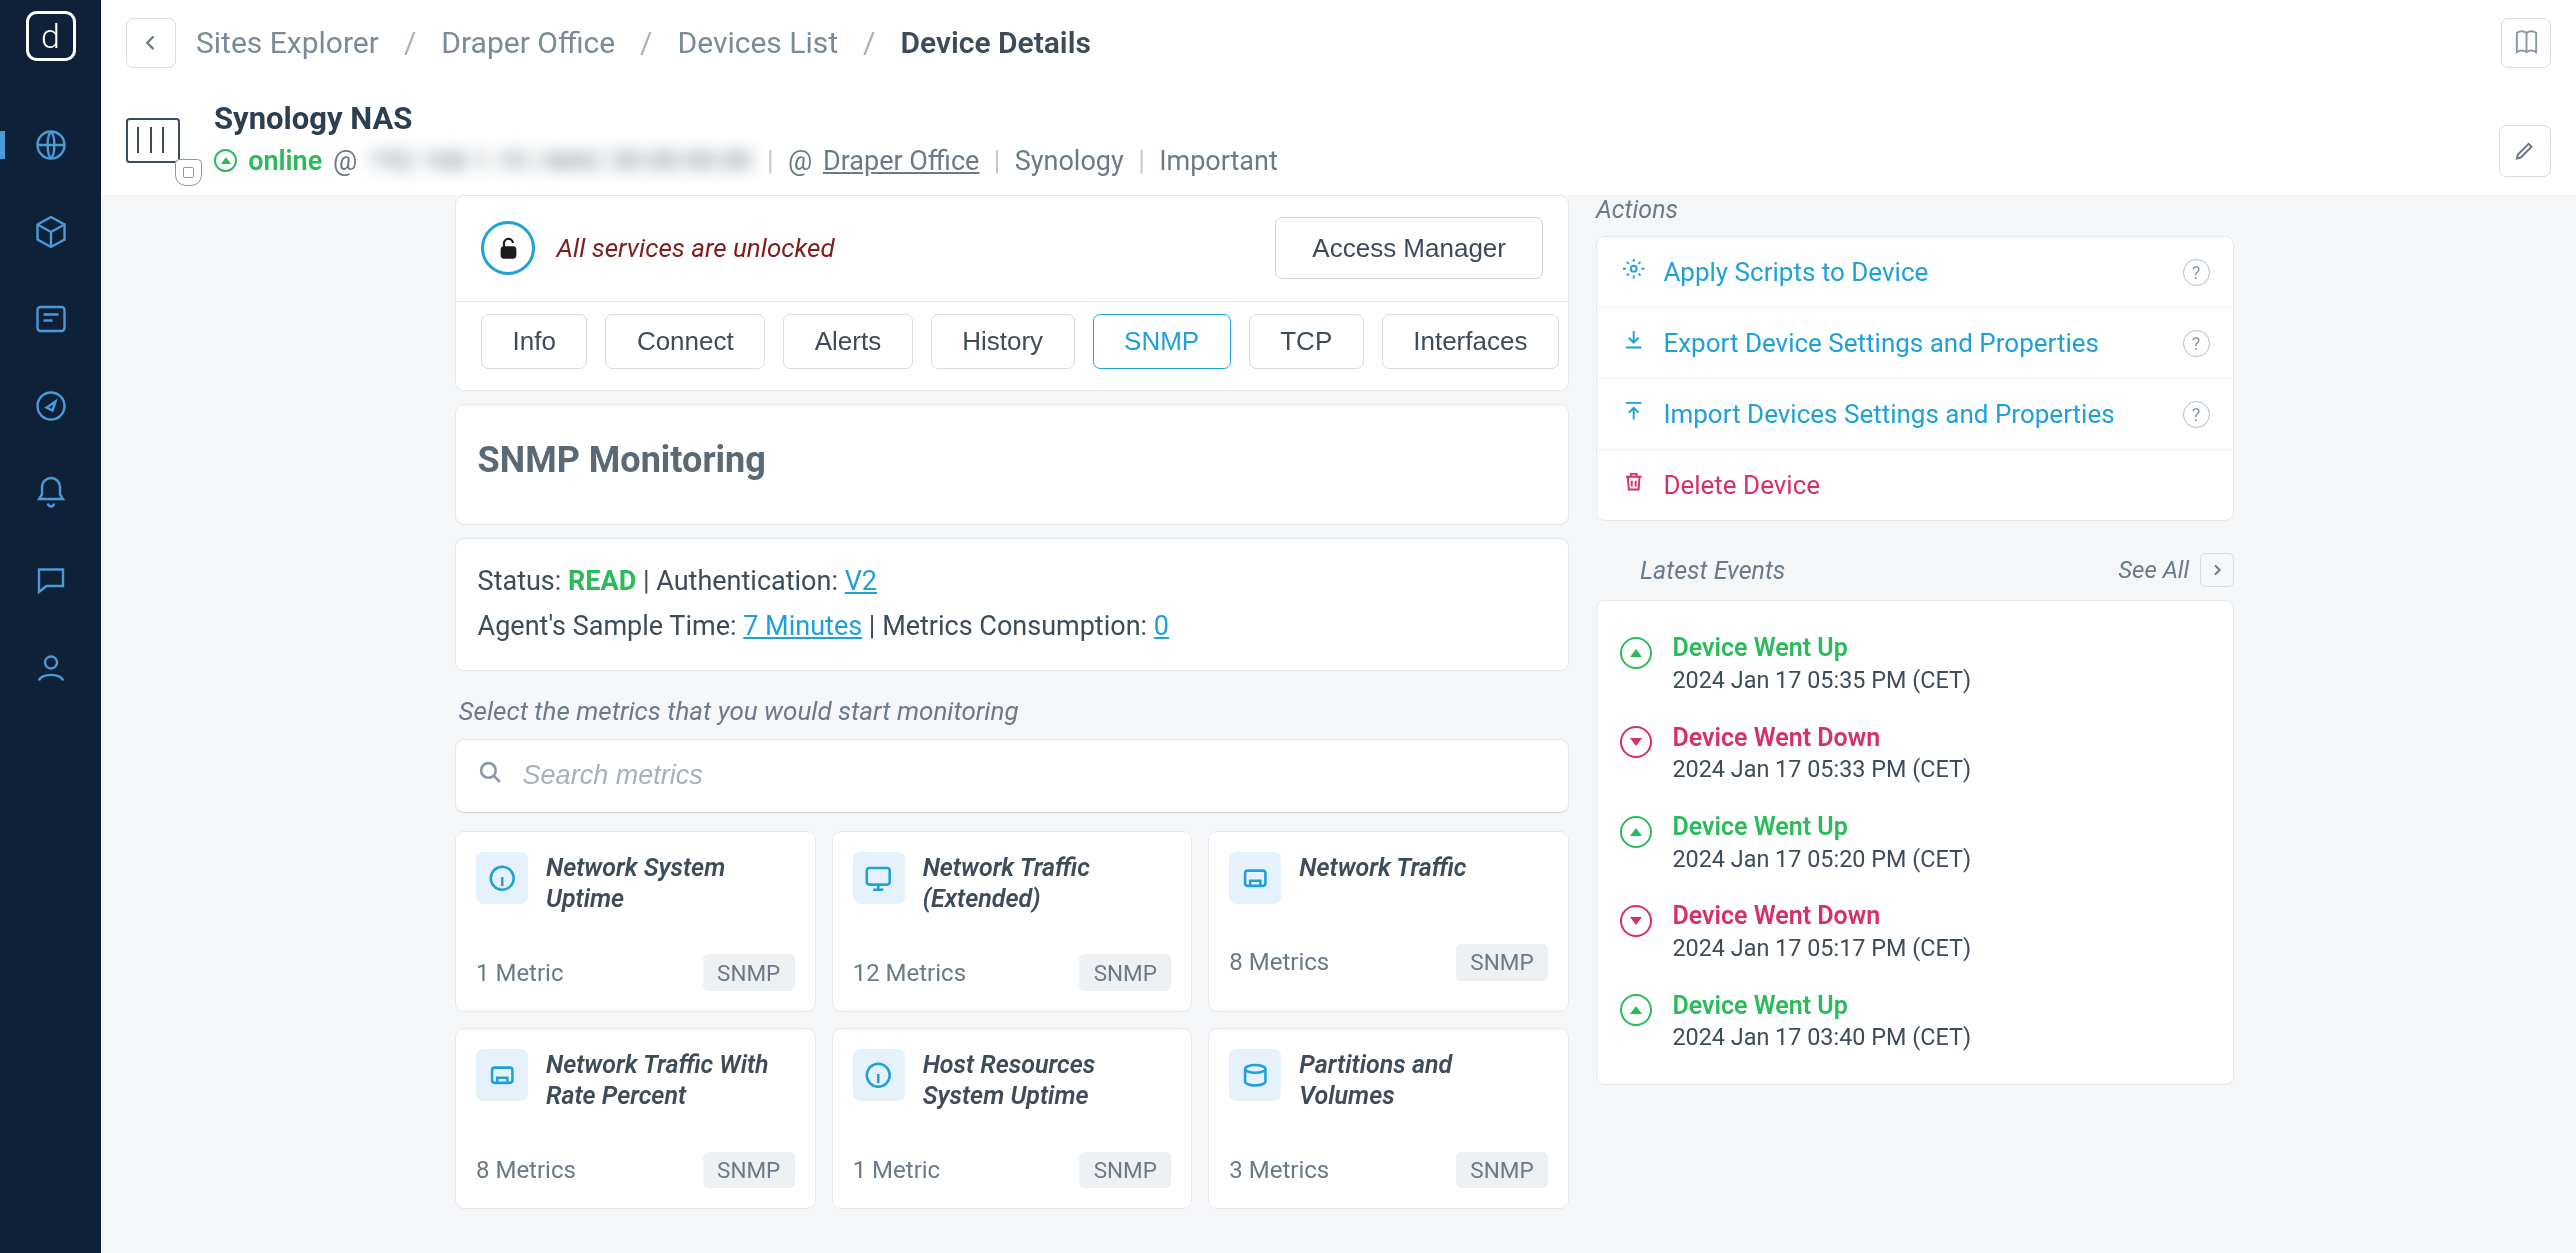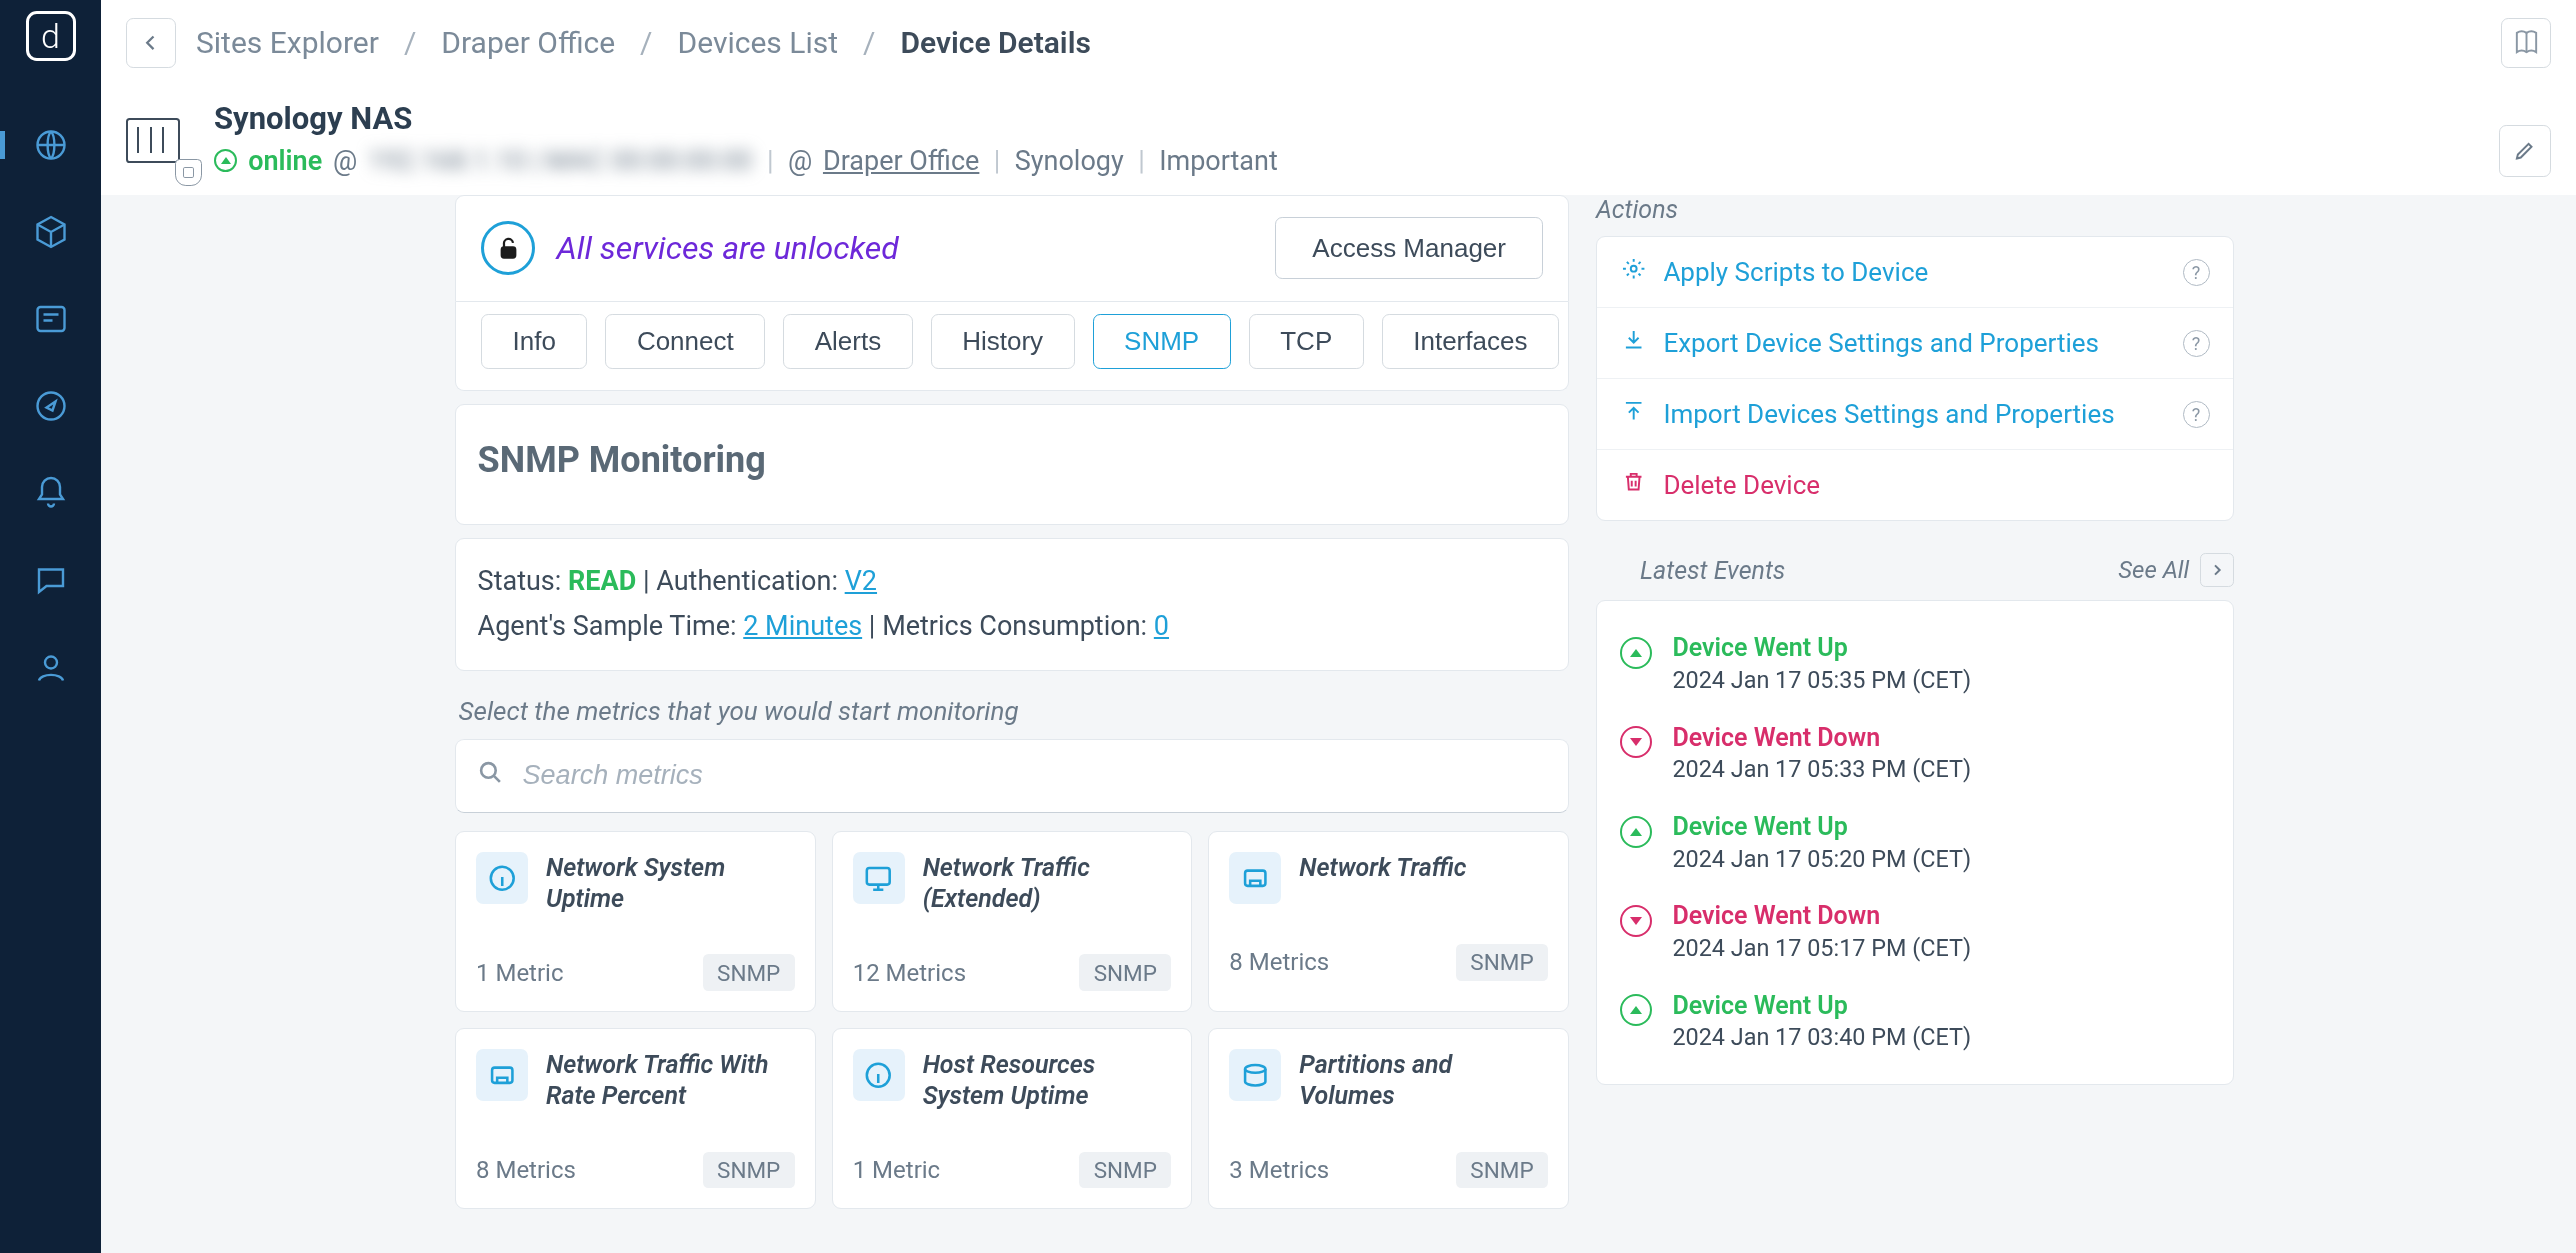--- a/index.html
+++ b/index.html
@@ -121,21 +121,21 @@
     background:#fff; border:0.9px solid #e3e8ed; border-radius:9px;
   }
   .unlock-bar {
     display:flex; align-items:center; gap:21.6px;
     padding: 21.6px 25px;
   }
   .lock-circle{
     width:54px;height:54px;border:3.6px solid #1ea0d8;border-radius:50%;
     display:flex;align-items:center;justify-content:center;color:#1c1c1c;font-size:25px;
   }
-  .unlock-text{flex:1;color:#6d28d9;font-style:italic;font-size:32px;}
+  .unlock-text{flex:1;color:#7f1d1d;font-style:italic;font-size:26px;}
   .access-btn{
     padding:14.4px 36px;border:0.9px solid #c8d0d8;border-radius:7.2px;
     font-size:26px;color:#3d4b5a;background:#fff;cursor:pointer;
   }
 
   
   .tab-row {
     display:flex; gap:18px; padding: 12.6px 25px 21.6px 25px; background:#fff;
     border-left:0.9px solid #e3e8ed;border-right:0.9px solid #e3e8ed;border-bottom:0.9px solid #e3e8ed;
     border-radius:0 0 9px 9px;
@@ -367,21 +367,21 @@
 
       <div class="panel-title">
         <h2>SNMP Monitoring</h2>
       </div>
 
       <div class="panel-status">
         <div>
           <span>Status: </span><span class="read-badge">READ</span><span> | Authentication: </span><span class="inline-link">V2</span>
         </div>
         <div>
-          <span>Agent's Sample Time: </span><span class="inline-link">2 Minutes</span><span> | Metrics Consumption: </span><span class="inline-link">0</span>
+          <span>Agent's Sample Time: </span><span class="inline-link">7 Minutes</span><span> | Metrics Consumption: </span><span class="inline-link">0</span>
         </div>
       </div>
 
       <div class="hint-text">Select the metrics that you would start monitoring</div>
 
       <div class="search-box">
         <span class="search-icon">
           <svg width="25" height="25" viewBox="0 0 24 24" fill="none" stroke="#8a97a4" stroke-width="2.5">
               <circle cx="10" cy="10" r="7"></circle>
               <path d="M21 21l-6-6"></path>

